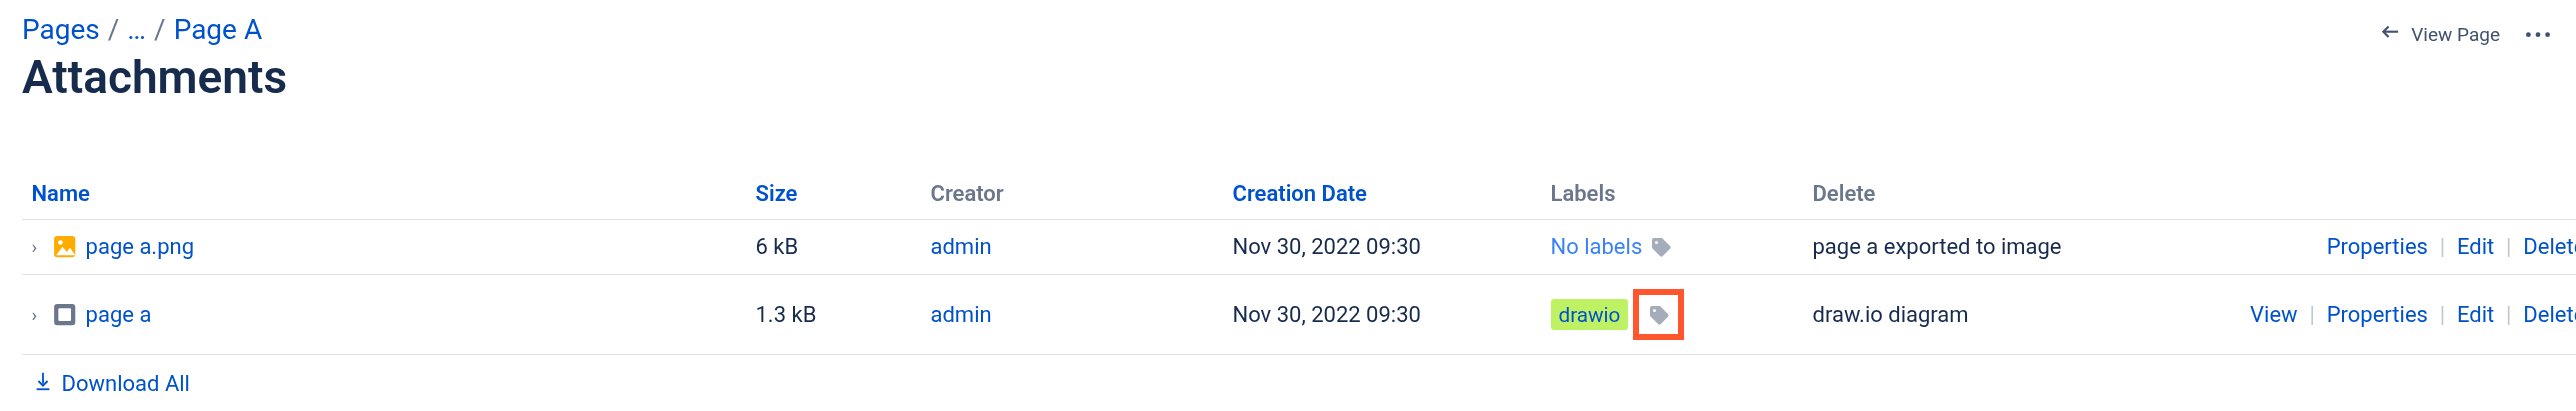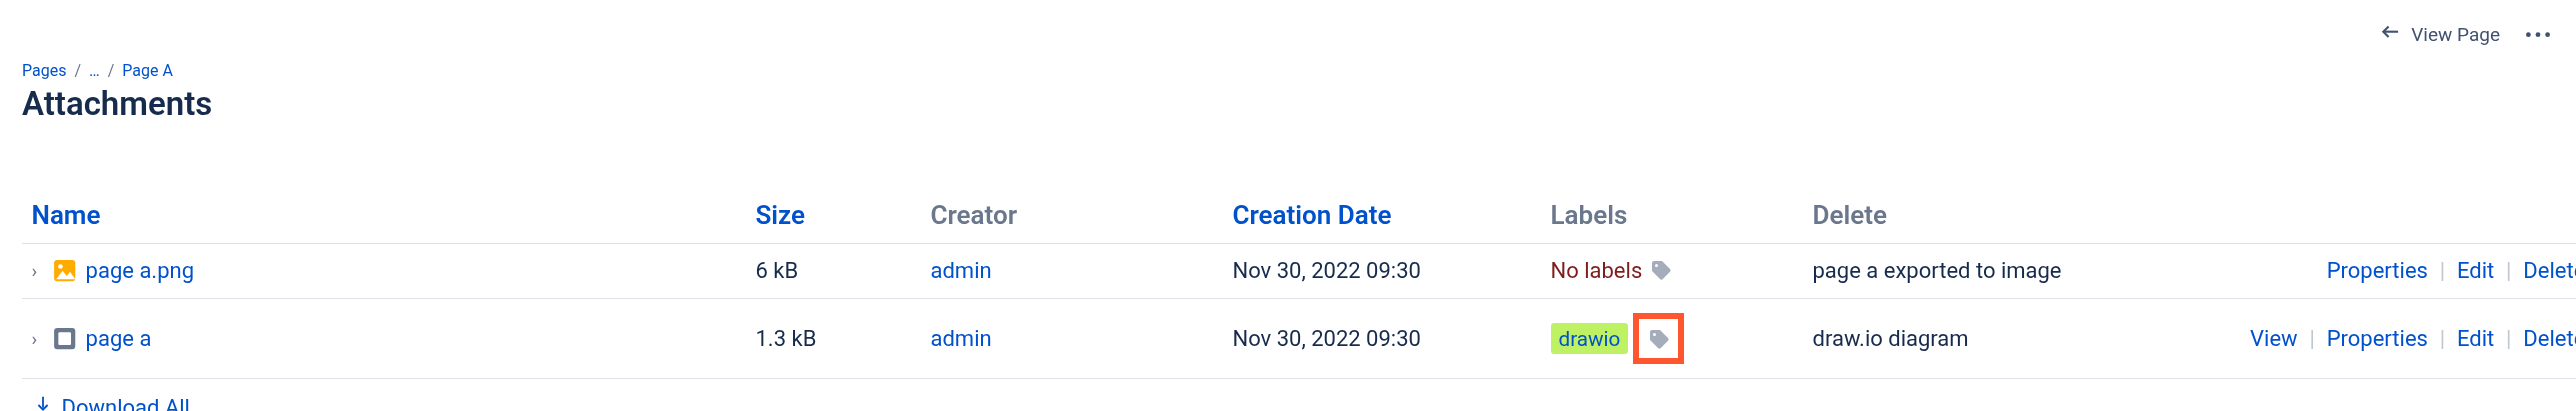--- a/index.html
+++ b/index.html
@@ -12,31 +12,30 @@
   }
   .page {
     padding: 12.7px 22px 0 22px;
   }
   .topbar {
     display: flex;
     align-items: flex-start;
     justify-content: space-between;
   }
   .breadcrumb {
-    font-size: 16px;
+    font-size: 28px;
     color: #0052cc;
     display: flex;
     align-items: center;
     gap: 8px;
-    margin-top: 48px;
   }
   .breadcrumb a { color: #0052cc; text-decoration: none; }
   .breadcrumb .sep { color: #6b778c; }
   .page-title {
-    font-size: 33px;
+    font-size: 46px;
     font-weight: 600;
     color: #172b4d;
     margin-top: 4.8px;
   }
   .toolbar {
     display: flex;
     align-items: center;
     gap: 22px;
     padding-top: 6.4px;
     color: #42526e;
@@ -55,21 +54,21 @@
 
   .table-wrap { margin-top: 64px; }
   table {
     width: 100%;
     border-collapse: collapse;
     table-layout: fixed;
   }
   thead th {
     text-align: left;
     font-weight: 600;
-    font-size: 26px;
+    font-size: 22px;
     padding: 12.7px 9.5px;
     border-bottom: 1.6px solid #dfe1e6;
     color: #6b778c;
   }
   thead th.sortable { color: #0052cc; cursor: pointer; }
   tbody td {
     padding: 14.3px 9.5px;
     border-bottom: 1.6px solid #dfe1e6;
     vertical-align: middle;
     font-size: 22px;
@@ -81,21 +80,21 @@
   .col-date    { width: 318px; }
   .col-labels  { width: 262px; }
   .col-comment { width: 350px; }
   .col-actions { width: 445px; padding-left:3.2px; padding-right:3.2px; }
 
   .name-cell { display:flex; align-items:center; gap: 8px; }
   .chevron { color: #6b778c; font-size: 19px; width: 12.7px; display:inline-block; }
   .file-icon { width: 25.4px; height: 25.4px; display:inline-flex; align-items:center; justify-content:center; border-radius:3.2px; }
   .file-icon svg { width: 25.4px; height: 25.4px; }
   .link { color: #0052cc; text-decoration: none; cursor:pointer; }
-  .no-labels { color: #7f1d1d; display:inline-flex; align-items:flex-start; gap:6.4px; }
+  .no-labels { color: #3b82f6; display:inline-flex; align-items:flex-end; gap:6.4px; }
   .label-chip {
     display:inline-flex; align-items:center;
     background:#bef264; color:#0052cc; border-radius:3.2px;
     padding: 3.2px 8px; font-size: 20.7px;
   }
   .tag-icon { color:#a5adba; display:inline-flex; align-items:center; }
   .tag-icon svg { width:24px; height:24px; }
   .tag-highlight-box {
     display:inline-flex; align-items:center; justify-content:center;
     border: 6.4px solid #ff5630;

